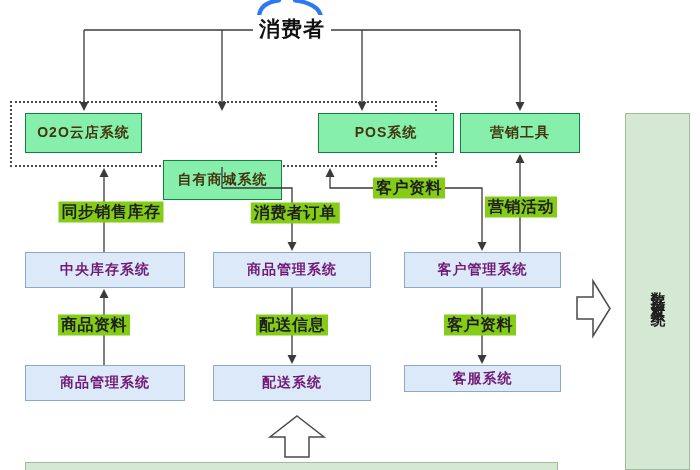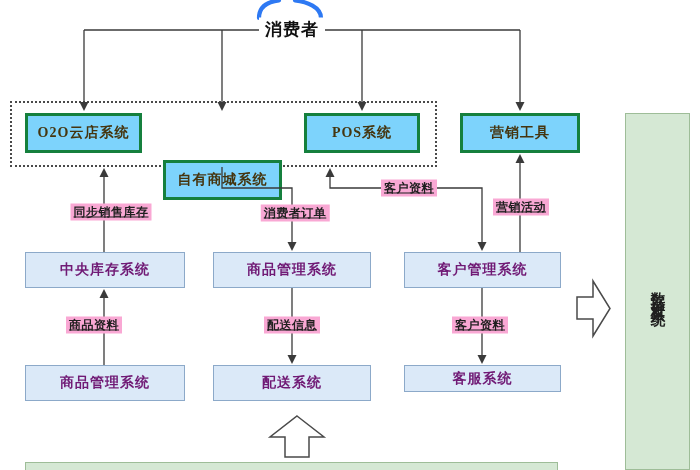--- a/index.html
+++ b/index.html
@@ -6,51 +6,51 @@
   body{
     width:700px;height:470px;position:relative;overflow:hidden;
     background:#ffffff;
     font-family:"Liberation Sans","DejaVu Sans",sans-serif;
     color:#1f1f1f;
   }
   .node{
     position:absolute;display:flex;align-items:center;justify-content:center;
     font-size:14px;font-weight:bold;letter-spacing:1px;z-index:2;box-sizing:border-box;
   }
-  .orange{background:#7dd3fc;border:3px solid #15803d;color:#45350f;font-family:Liberation Serif, serif;}
+  .orange{background:#86efac;border:1px solid #15803d;color:#45350f;}
   .blue{background:#dbe9f8;border:1px solid #8ca9c9;color:#701a75;}
   .green{background:#d5e8d4;border:1px solid #9ebd98;}
   .dashed-group{
     position:absolute;left:10px;top:101px;width:427px;height:66px;
     border:2px dotted #4a4a4a;z-index:1;box-sizing:border-box;background:transparent;
   }
   #n-o2o{left:25px;top:113px;width:117px;height:40px;}
   #n-mall{left:163px;top:113px;width:119px;height:40px;margin-top:47px;}
-  #n-pos{left:304px;top:113px;width:116px;height:40px;}
+  #n-pos{left:318px;top:113px;width:136px;height:40px;}
   #n-marketing{left:460px;top:113px;width:120px;height:40px;}
   #n-inventory{left:25px;top:252px;width:160px;height:36px;}
   #n-order{left:213px;top:252px;width:158px;height:36px;}
   #n-crm{left:404px;top:252px;width:157px;height:36px;}
   #n-product{left:25px;top:365px;width:160px;height:36px;}
   #n-delivery{left:213px;top:365px;width:158px;height:36px;}
   #n-service{left:404px;top:365px;width:157px;height:27px;}
   #n-analysis{
     left:625px;top:113px;width:65px;height:357px;
     writing-mode:vertical-lr;letter-spacing:4px;font-size:14.5px;
   }
   #n-bottomstrip{left:25px;top:462px;width:533px;height:22px;}
   svg.overlay{position:absolute;left:0;top:0;z-index:5;pointer-events:none;}
   .edge-label{
     position:absolute;transform:translate(-50%,-50%);
-    background:#f9a8d4;padding:0 3px;font-size:12px;font-weight:600;
-    white-space:nowrap;z-index:6;color:#1f1f1f;letter-spacing:0.5px;text-decoration:underline;
+    background:#84cc16;padding:0 3px;font-size:16px;font-weight:600;
+    white-space:nowrap;z-index:6;color:#1f1f1f;letter-spacing:0.5px;
   }
   .consumer-label{
     position:absolute;left:292px;top:29px;transform:translate(-50%,-50%);
-    background:#ffffff;padding:0 6px;font-size:17px;font-weight:bold;
+    background:#ffffff;padding:0 6px;font-size:21px;font-weight:bold;
     white-space:nowrap;z-index:6;color:#111;letter-spacing:1px;
   }
 </style>
 </head>
 <body>
 
 <div class="dashed-group"></div>
 
 <div class="node orange" id="n-o2o">O2O云店系统</div>
 <div class="node orange" id="n-mall">自有商城系统</div>

